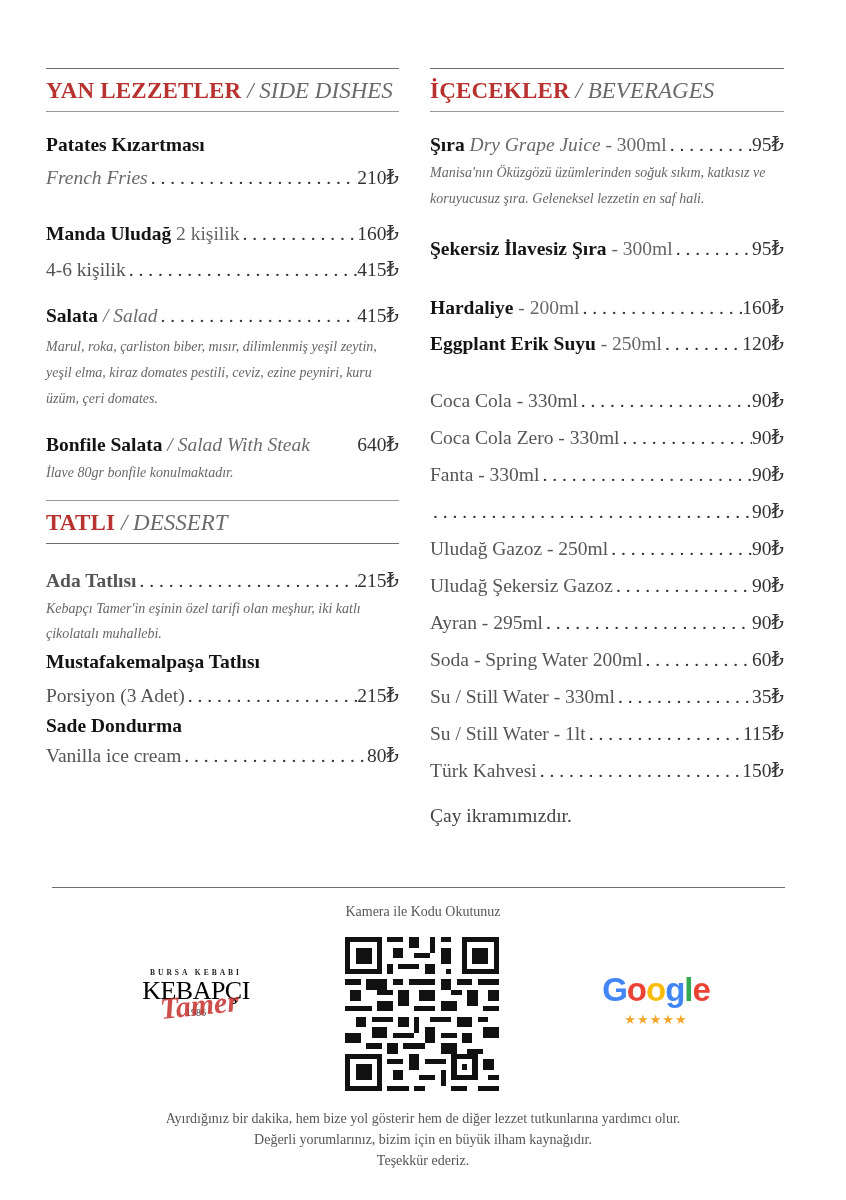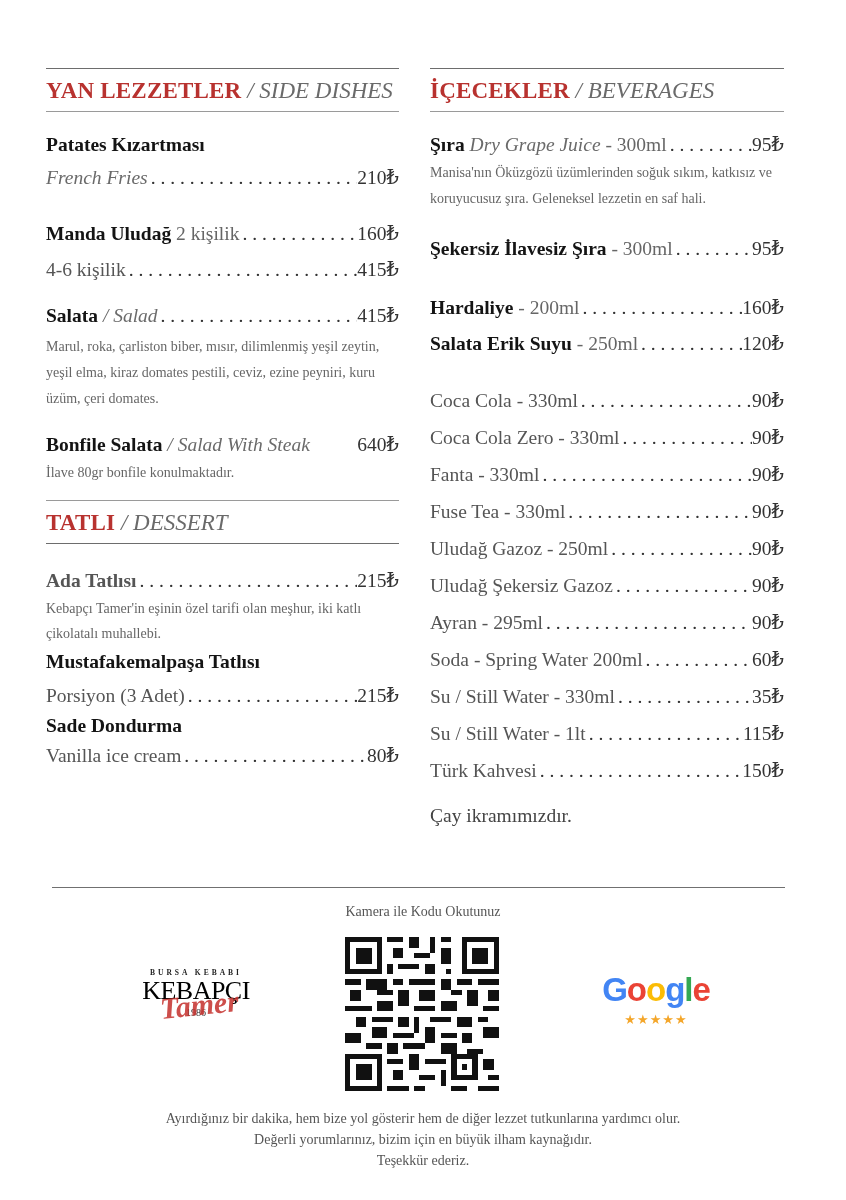--- a/index.html
+++ b/index.html
@@ -15,21 +15,21 @@
   .sec-head .en { color: #6a6a6a; font-style: italic; font-size: 23px; }
   .item-name { font-weight: bold; font-size: 19.5px; color: #141414; }
   .line { display: flex; align-items: baseline; font-size: 19.5px; line-height: 36px; white-space: nowrap; }
   .line .lbl { flex: 0 0 auto; color: #555; }
   .line .lbl.it { font-style: italic; color: #6a6a6a; }
   .line .dots { flex: 1 1 auto; overflow: hidden; color: #333; letter-spacing: 3.6px; padding: 0 3px; }
   .line .dots::before { content: ". . . . . . . . . . . . . . . . . . . . . . . . . . . . . . . . . . . . . . . . . . . . . . . . . . . . ."; letter-spacing: 0; word-spacing: 0px; }
   .line .price { flex: 0 0 auto; color: #333; }
   .gray { color: #666; font-weight: normal; }
   .itgray { color: #6a6a6a; font-style: italic; font-weight: normal; }
-  .desc { font-size: 14px; line-height: 26px; color: #666; }
+  .desc { font-size: 14px; line-height: 26px; color: #666; font-style: italic; }
   .gap-s { height: 10px; } .gap-m { height: 18px; }
   .footer-rule { position: absolute; left: 52px; width: 733px; top: 887px; border-top: 1.5px solid #707070; }
   .scan-label { position: absolute; top: 904px; left: 0; width: 846px; text-align: center; font-size: 14px; color: #555; }
   .logo { position: absolute; left: 138px; top: 968px; width: 116px; height: 66px; text-align: center; }
   .logo .top { font-size: 7.5px; letter-spacing: 3px; font-weight: bold; color: #222; }
   .logo .main { font-size: 26px; line-height: 28px; color: #000000; letter-spacing: -0.5px; }
   .logo .script { position: absolute; left: 22px; top: 20px; font-size: 30px; font-style: italic; color: #c5302c; transform: rotate(-6deg); opacity: 0.85; font-weight: bold; }
   .logo .year { font-size: 10px; color: #333; margin-top: 2px; }
   .qr { position: absolute; left: 344px; top: 937px; width: 156px; height: 154px; }
   .google { position: absolute; left: 600px; top: 972px; width: 112px; text-align: center; }
@@ -157,21 +157,21 @@
   </div>
   <div style="height:26px"></div>
 
   <div class="line" style="line-height:36px">
     <span class="lbl"><span class="item-name">Hardaliye</span> <span class="gray">- 200ml</span></span>
     <span class="dots"></span>
     <span class="price">160₺</span>
   </div>
 
   <div class="line" style="line-height:36px">
-    <span class="lbl"><span class="item-name">Salata Erik Suyu</span> <span class="gray">- 250ml</span></span>
+    <span class="lbl"><span class="item-name">Eggplant Erik Suyu</span> <span class="gray">- 250ml</span></span>
     <span class="dots"></span>
     <span class="price">120₺</span>
   </div>
   <div style="height:20px"></div>
 
   <div>
     <div class="line" style="line-height:37px">
         <span class="lbl">Coca Cola - 330ml</span>
         <span class="dots"></span>
         <span class="price">90₺</span>
@@ -180,21 +180,20 @@
         <span class="lbl">Coca Cola Zero - 330ml</span>
         <span class="dots"></span>
         <span class="price">90₺</span>
       </div>
     <div class="line" style="line-height:37px">
         <span class="lbl">Fanta - 330ml</span>
         <span class="dots"></span>
         <span class="price">90₺</span>
       </div>
     <div class="line" style="line-height:37px">
-        <span class="lbl">Fuse Tea - 330ml</span>
         <span class="dots"></span>
         <span class="price">90₺</span>
       </div>
     <div class="line" style="line-height:37px">
         <span class="lbl">Uludağ Gazoz - 250ml</span>
         <span class="dots"></span>
         <span class="price">90₺</span>
       </div>
     <div class="line" style="line-height:37px">
         <span class="lbl">Uludağ Şekersiz Gazoz</span>

